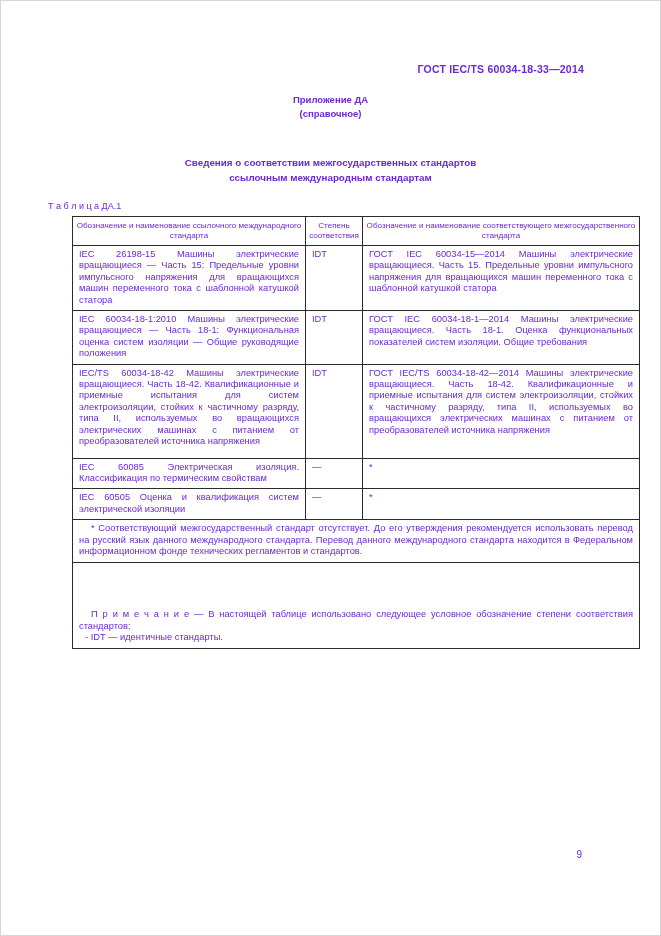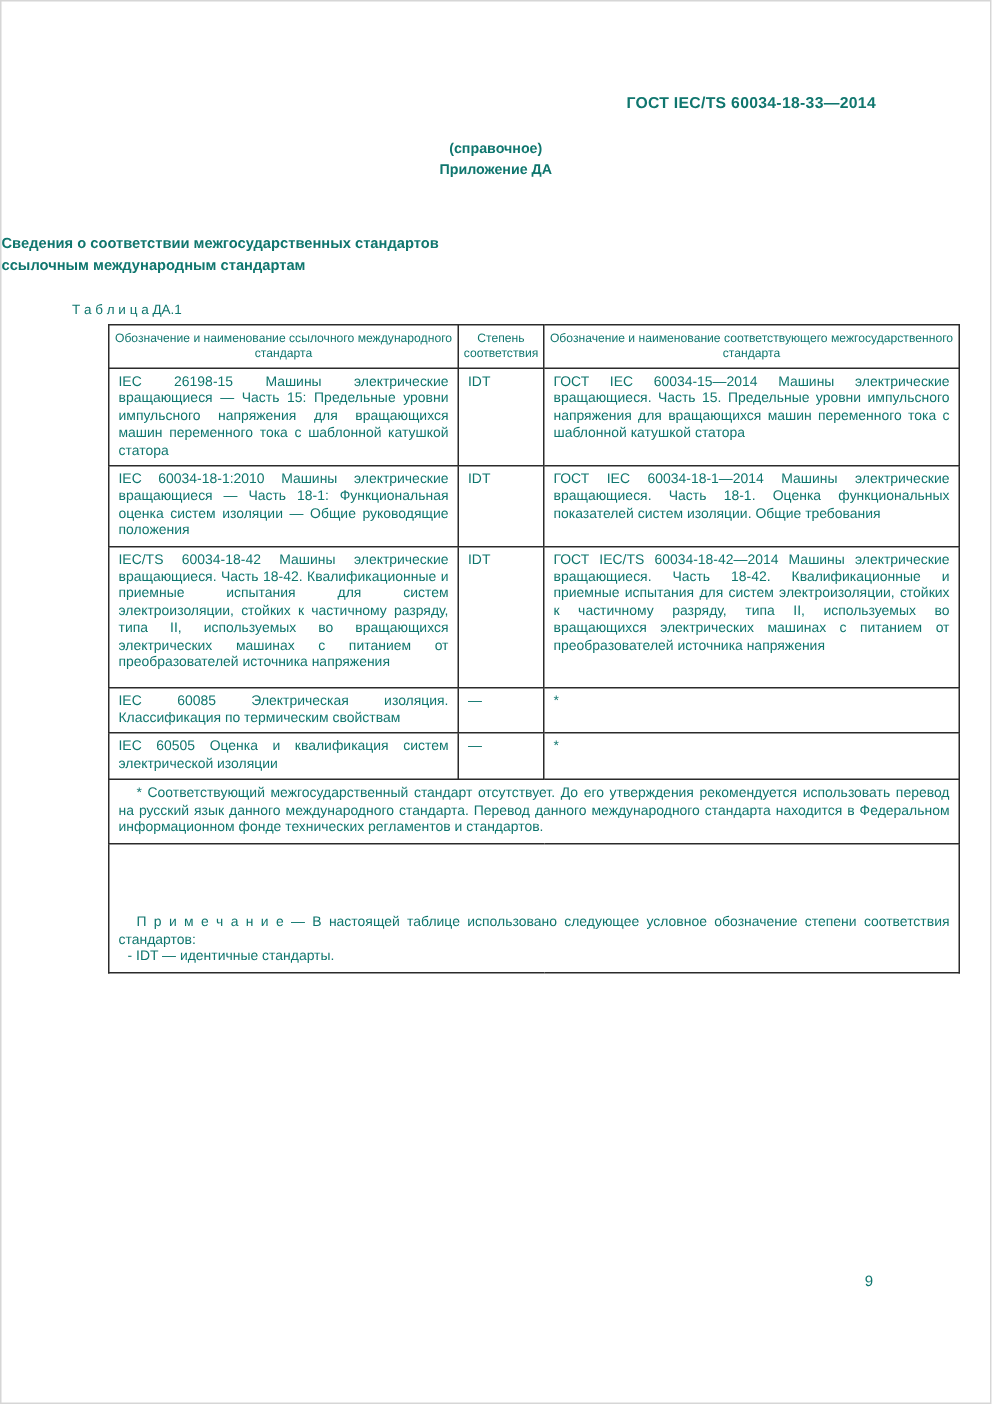--- a/index.html
+++ b/index.html
@@ -5,21 +5,21 @@
   html, body { margin: 0; padding: 0; background: #e9e9e9; }
   .page {
     position: relative;
     width: 661px;
     height: 936px;
     margin: 0 auto;
     background: #ffffff;
     border: 1px solid #d6d6d6;
     box-sizing: border-box;
     font-family: "Liberation Sans", sans-serif;
-    color: #0f766e;
+    color: #6d28d9;
     overflow: hidden;
   }
   .doc-number {
     position: absolute;
     top: 62px;
     right: 76px;
     font-size: 10.5px;
     font-weight: bold;
     letter-spacing: 0.2px;
   }
@@ -29,20 +29,21 @@
     left: 0; right: 0;
     text-align: center;
     font-weight: bold;
     font-size: 9.5px;
     line-height: 14px;
   }
   .doc-title {
     position: absolute;
     top: 155px;
     left: 0; right: 0;
+    text-align: center;
     font-weight: bold;
     font-size: 9.8px;
     line-height: 14.5px;
   }
   .table-caption {
     position: absolute;
     top: 200px;
     left: 47px;
     font-size: 9px;
   }
@@ -101,22 +102,22 @@
   }
 </style>
 </head>
 <body>
 
 <div class="page">
 
   <div class="doc-number">ГОСТ IEC/TS 60034-18-33—2014</div>
 
   <div class="annex">
+    <div>Приложение ДА</div>
     <div>(справочное)</div>
-    <div>Приложение ДА</div>
   </div>
 
   <div class="doc-title">
     <div>Сведения о соответствии межгосударственных стандартов</div>
     <div>ссылочным международным стандартам</div>
   </div>
 
   <div class="table-caption">Т а б л и ц а  ДА.1</div>
 
   <div class="table-wrap">

